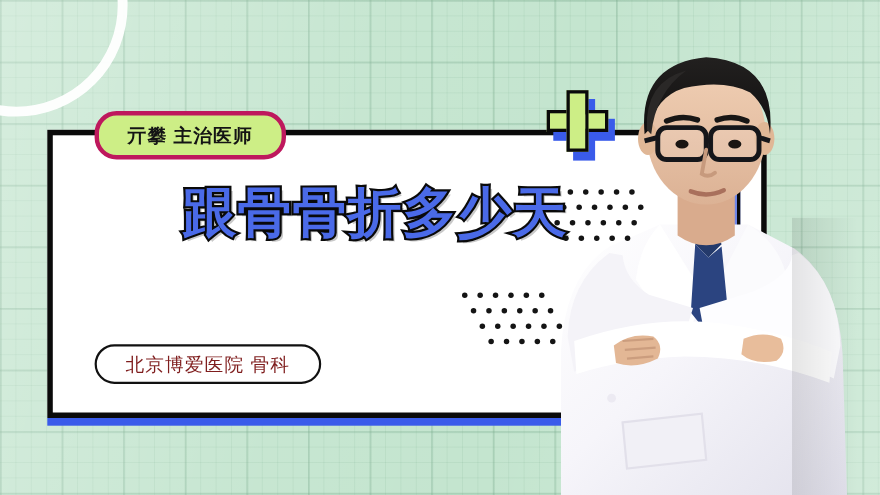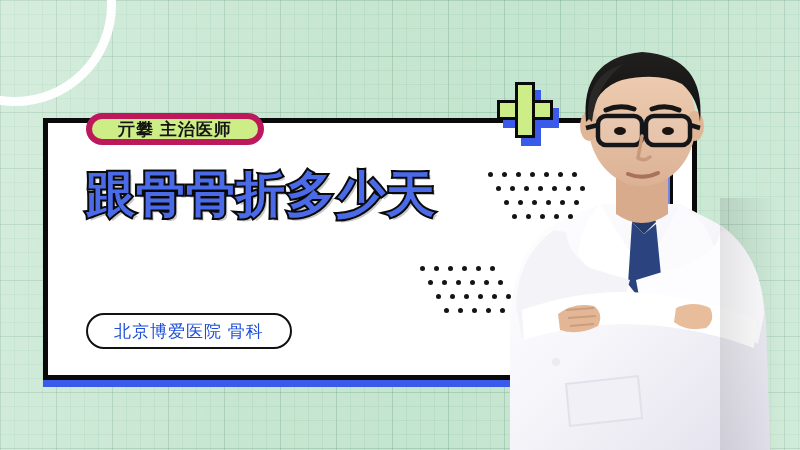--- a/index.html
+++ b/index.html
@@ -40,37 +40,37 @@
     border:5px solid #0a0a0a;
     box-sizing:border-box;
   }
   .card-accent{
     position:absolute;left:43px;top:380px;width:654px;height:7px;
     background:#3a5bea;
   }
   
   .badge{
     position:absolute;left:86px;top:101px;
-    height:32px;padding:0 26px;
+    height:44px;padding:0 26px;
     display:flex;align-items:center;justify-content:center;
     background:#cdee86;
-    border:6px solid #be185d;
+    border:4px solid #be185d;
     border-radius:20px;
     box-sizing:border-box;
     z-index:6;
-    margin-top:12px;
   }
   .badge-text{
     font-size:17px;font-weight:bold;color:#141414;
     letter-spacing:1px;white-space:nowrap;line-height:1;
   }
   
   .headline{
     position:absolute;left:86px;top:166px;width:430px;
     z-index:5;
+    text-align:right;
   }
   .headline .line{
     font-size:49px;font-weight:bold;line-height:1.16;
     color:#4a6ae8;
     letter-spacing:1px;
     white-space:nowrap;
     -webkit-text-stroke:4px #0a0a0a;
     paint-order:stroke fill;
     text-shadow:3px 3px 0 rgba(10,10,10,0.22);
   }
@@ -79,21 +79,21 @@
     position:absolute;left:86px;top:313px;
     height:36px;padding:0 26px;
     display:flex;align-items:center;justify-content:center;
     background:#ffffff;
     border:2.5px solid #111111;
     border-radius:20px;
     box-sizing:border-box;
     z-index:6;
   }
   .hospital-text{
-    font-size:17px;color:#1d4ed8;letter-spacing:1px;
+    font-size:17px;color:#7f1d1d;letter-spacing:1px;
     white-space:nowrap;line-height:1;
   }
   .plus{
     position:absolute;left:497px;top:82px;width:56px;height:56px;z-index:7;
   }
   .plus-shadow{
     position:absolute;left:503px;top:90px;width:56px;height:56px;z-index:6;
   }
   .plus-bar-h{position:absolute;left:0;top:18px;width:56px;height:20px;}
   .plus-bar-v{position:absolute;left:18px;top:0;width:20px;height:56px;}

